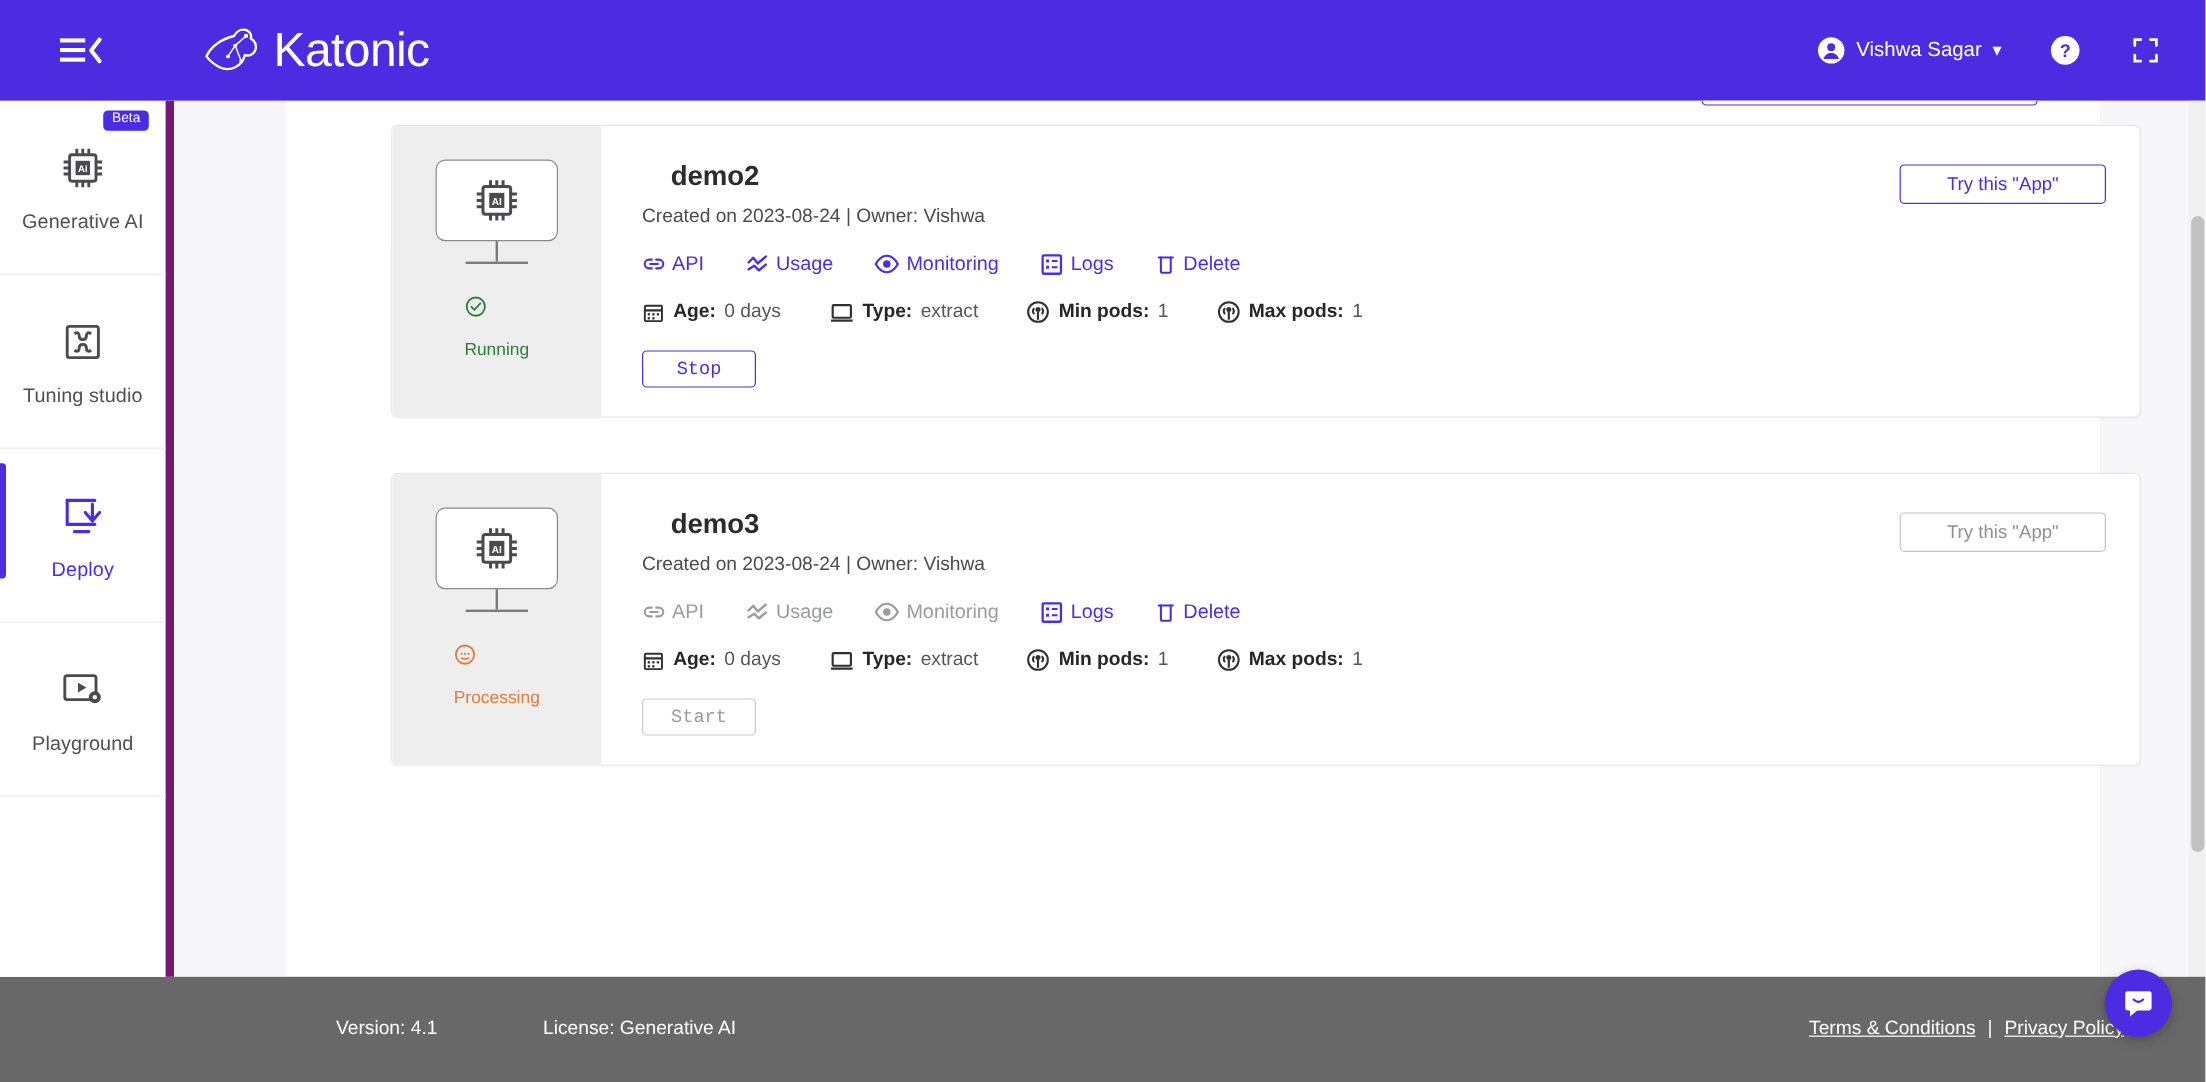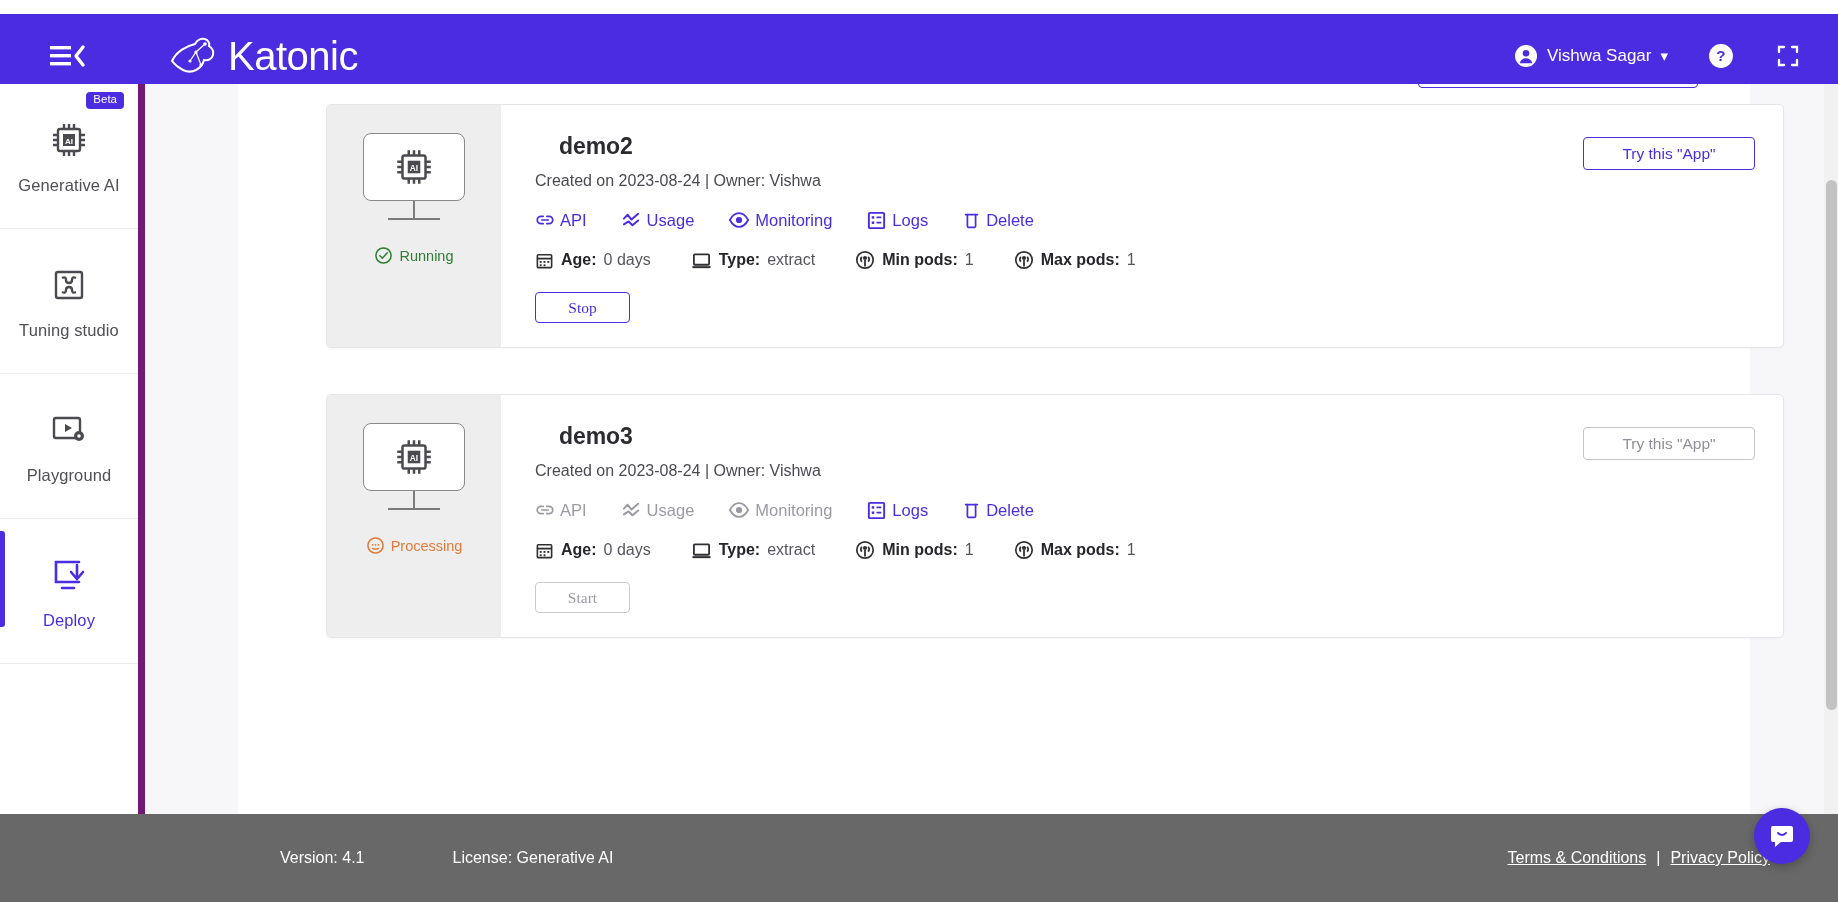--- a/index.html
+++ b/index.html
@@ -10,21 +10,21 @@
     background: #ffffff;
     overflow: hidden;
   }
   .app { position: relative; width: 1838px; height: 902px; }
 
   
   .header {
     position: absolute; top: 0; left: 0;
     width: 1838px; height: 84px;
     background: #4B2CE0;
-    display: flex; align-items: center; margin-top: 14px;
+    display: flex; align-items: center;
   }
   .hamburger {
     width: 46px; height: 46px; margin-left: 45px;
     display: flex; align-items: center; justify-content: center;
     cursor: pointer;
   }
   .brand { margin-left: 75px; display: flex; align-items: center; }
   .brand-word {
     color: #ffffff; font-size: 40px; letter-spacing: -0.5px;
     font-weight: 500; margin-left: 6px;
@@ -117,22 +117,22 @@
     width: 102px; height: 68px;
     border: 1px solid #8a8a8a; border-radius: 8px;
     background: #ffffff;
     display: flex; align-items: center; justify-content: center;
   }
   .thumb-stand {
     width: 1.5px; height: 17px; background: #7b7b7b; margin-top: 0;
   }
   .thumb-base { width: 52px; height: 2px; background: #7b7b7b; }
   .status {
-    margin-top: 26px; display: flex; 
-    align-items: center; gap: 6px;
+    margin-top: 26px; display: flex; flex-direction: column;
+    gap: 19px;
   }
   .status-label { font-size: 14.5px; }
   .status-running .status-label { color: #2e7d32; }
   .status-processing .status-label { color: #e07b39; }
 
   .card-right { flex: 1; padding: 28px 0 0 34px; position: relative; }
   .card-title {
     font-size: 23px; font-weight: 700; color: #2b2b30;
     letter-spacing: -0.1px;
     margin-left: 24px;
@@ -160,21 +160,21 @@
   }
   .meta b { font-weight: 700; color: #25252a; }
   .meta span.v { color: #55555c; }
 
   .ctl-btn {
     margin-top: 22px;
     width: 95px; height: 31px;
     border: 1px solid #4B2CE0; border-radius: 4px;
     background: #fff; color: #4B2CE0;
     font-size: 15.5px; cursor: pointer;
-    font-family: Liberation Serif, serif;
+    font-family: Liberation Mono, monospace;
   }
   .ctl-btn.disabled {
     border-color: #c9c9d0; color: #9a9aa2; cursor: default;
   }
 
   .try-btn {
     position: absolute; right: 28px; top: 32px;
     width: 172px; height: 33px;
     border: 1px solid #4B2CE0; border-radius: 4px;
     background: #fff; color: #4B2CE0;
@@ -294,42 +294,42 @@
       <div class="nav-icon">
         <svg width="40" height="40" viewBox="0 0 40 40" fill="none" stroke="#4a4a50" stroke-width="2.4">
           <rect x="7" y="7" width="26" height="26" rx="2"></rect>
           <path d="M13 13 q4 -2 4 2 q0 3 3 3 q3 0 3 -3 q0 -4 4 -2"></path>
           <path d="M13 27 q4 2 4 -2 q0 -3 3 -3 q3 0 3 3 q0 4 4 2"></path>
         </svg>
       </div>
       <div class="nav-label">Tuning studio</div>
     </div>
 
+    <div class="nav-item active">
+      <div class="nav-icon">
+        <svg width="40" height="38" viewBox="0 0 40 38" fill="none" stroke="#4B2CE0" stroke-width="2.6" stroke-linecap="round">
+          <path d="M30 6 H7 V26 H30"></path>
+          <path d="M13 32 H25"></path>
+          <path d="M28 9 V22"></path>
+          <path d="M22 16 L28 23 L34 16"></path>
+        </svg>
+      </div>
+      <div class="nav-label">Deploy</div>
+    </div>
+
     <div class="nav-item" style="border-bottom:1px solid #ececf0;">
       <div class="nav-icon">
         <svg width="42" height="36" viewBox="0 0 42 36" fill="none" stroke="#4a4a50" stroke-width="2.4">
           <rect x="6" y="6" width="26" height="20" rx="2"></rect>
           <path d="M17 12 L24 16 L17 20 Z" fill="#4a4a50" stroke="none"></path>
           <circle cx="31" cy="24" r="5" fill="#4a4a50" stroke="none"></circle>
           <circle cx="31" cy="24" r="1.8" fill="#fff" stroke="none"></circle>
         </svg>
       </div>
       <div class="nav-label">Playground</div>
-    </div>
-
-    <div class="nav-item active">
-      <div class="nav-icon">
-        <svg width="40" height="38" viewBox="0 0 40 38" fill="none" stroke="#4B2CE0" stroke-width="2.6" stroke-linecap="round">
-          <path d="M30 6 H7 V26 H30"></path>
-          <path d="M13 32 H25"></path>
-          <path d="M28 9 V22"></path>
-          <path d="M22 16 L28 23 L34 16"></path>
-        </svg>
-      </div>
-      <div class="nav-label">Deploy</div>
     </div>
   </div>
 
   <div class="main">
     <div class="content-pane">
       <div class="stub-card"></div>
 
       <div class="card card-1">
         <div class="card-left">
           <div class="thumb">

